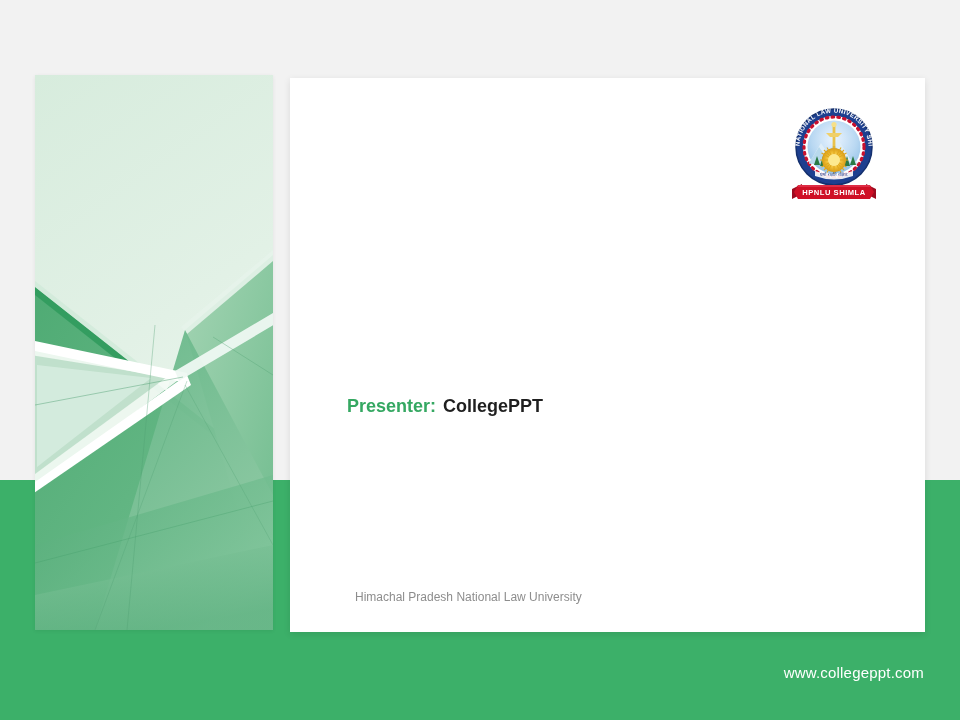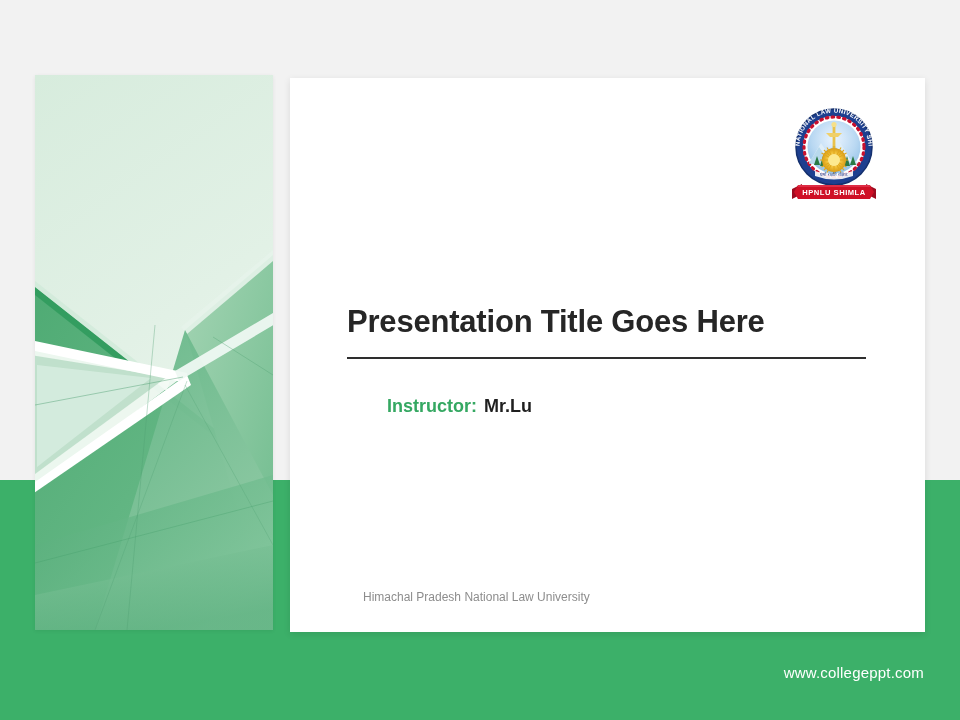--- a/index.html
+++ b/index.html
@@ -112,21 +112,21 @@
     font-size: 18px;
     font-weight: bold;
     color: #1f1f1f;
     margin-left: 7px;
   }
   #credit-gap { width: 40px; }
 
   
   #slide-footer {
     position: absolute;
-    left: 73px;
+    left: 65px;
     top: 512px;
     font-size: 12px;
     color: #8d8d8d;
     white-space: nowrap;
   }
 </style>
 </head>
 <body>
 
 <div id="green-band"></div>
@@ -255,27 +255,23 @@
       <text x="46" y="73" font-size="4.6" font-family="'Liberation Sans', sans-serif" fill="#1d3f8f" text-anchor="middle">धर्मो रक्षति रक्षित:</text>
 
       <path d="M 4,86 L 14,81 L 14,91 L 4,96 Z" fill="#9c0c20"></path>
       <path d="M 88,86 L 78,81 L 78,91 L 88,96 Z" fill="#9c0c20"></path>
       <path d="M 10,82 L 82,82 L 86,89 L 82,96 L 10,96 L 6,89 Z" fill="#cf1026"></path>
       <path d="M 10,82 L 82,82 L 82,84 L 10,84 Z" fill="#e8415a" opacity="0.6"></path>
       <text x="46" y="92" font-size="7.6" font-weight="bold" font-family="'Liberation Sans', sans-serif" fill="#ffffff" text-anchor="middle" letter-spacing="0.5">HPNLU SHIMLA</text>
     </svg>
   </div>
 
-  <div id="title-block">
-    <h1 id="slide-title">Presentation Title Goes Here</h1>
-    <div id="title-rule"></div>
-  </div>
 
   <div id="credits">
+    <div class="credit-group">
+      <span class="credit-label">Presenter:</span>
+      <span class="credit-value">CollegePPT</span>
+    </div>
     <div id="credit-gap"></div>
-    <div class="credit-group">
-      <span class="credit-label">Instructor:</span>
-      <span class="credit-value">Mr.Lu</span>
-    </div>
   </div>
 
   <div id="slide-footer">Himachal Pradesh National Law University</div>
 </div>
 
 </body></html>

